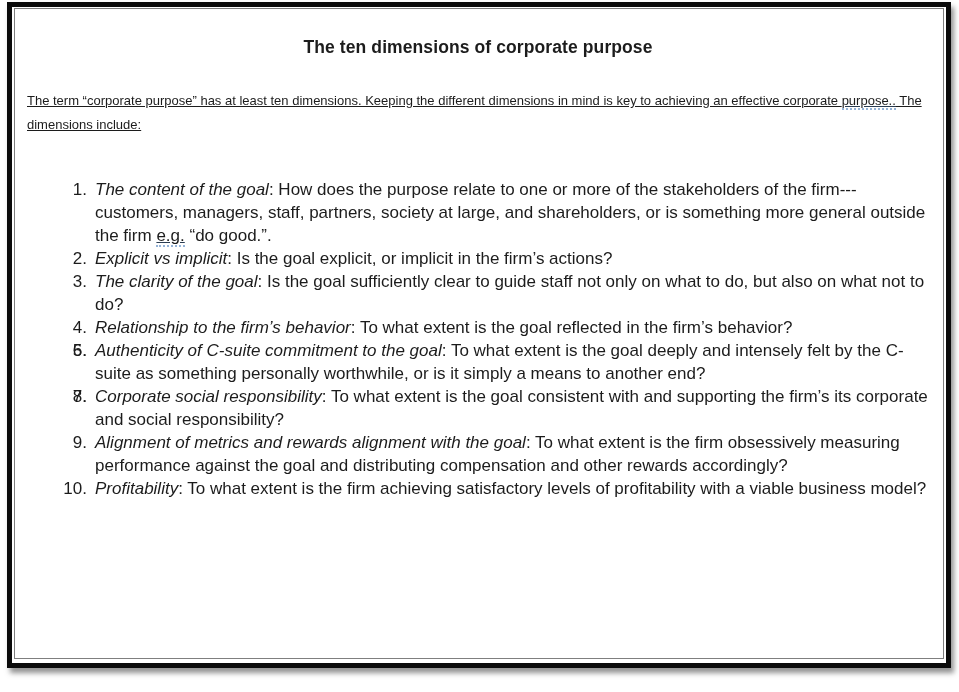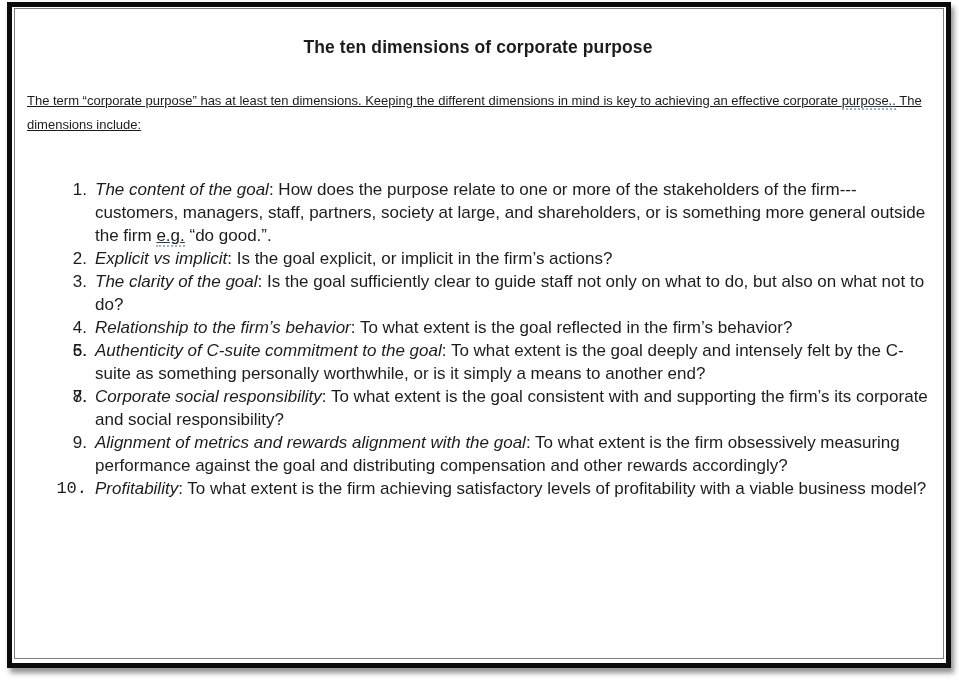--- a/index.html
+++ b/index.html
@@ -57,21 +57,21 @@
     position: relative;
     padding-left: 68px;
   }
   .num {
     position: absolute;
     left: 0; top: 0;
     width: 60px;
     text-align: right;
   }
   .num-serif {
-    font-family: Liberation Mono, monospace;
+    font-family: Liberation Sans, sans-serif;
   }
   .it { font-style: italic; }
   .spell {
     text-decoration: underline;
     text-decoration-color: #2b3d52;
     border-bottom: 2px dotted #95b3d7;
     padding-bottom: 0px;
   }
 </style>
 </head>

